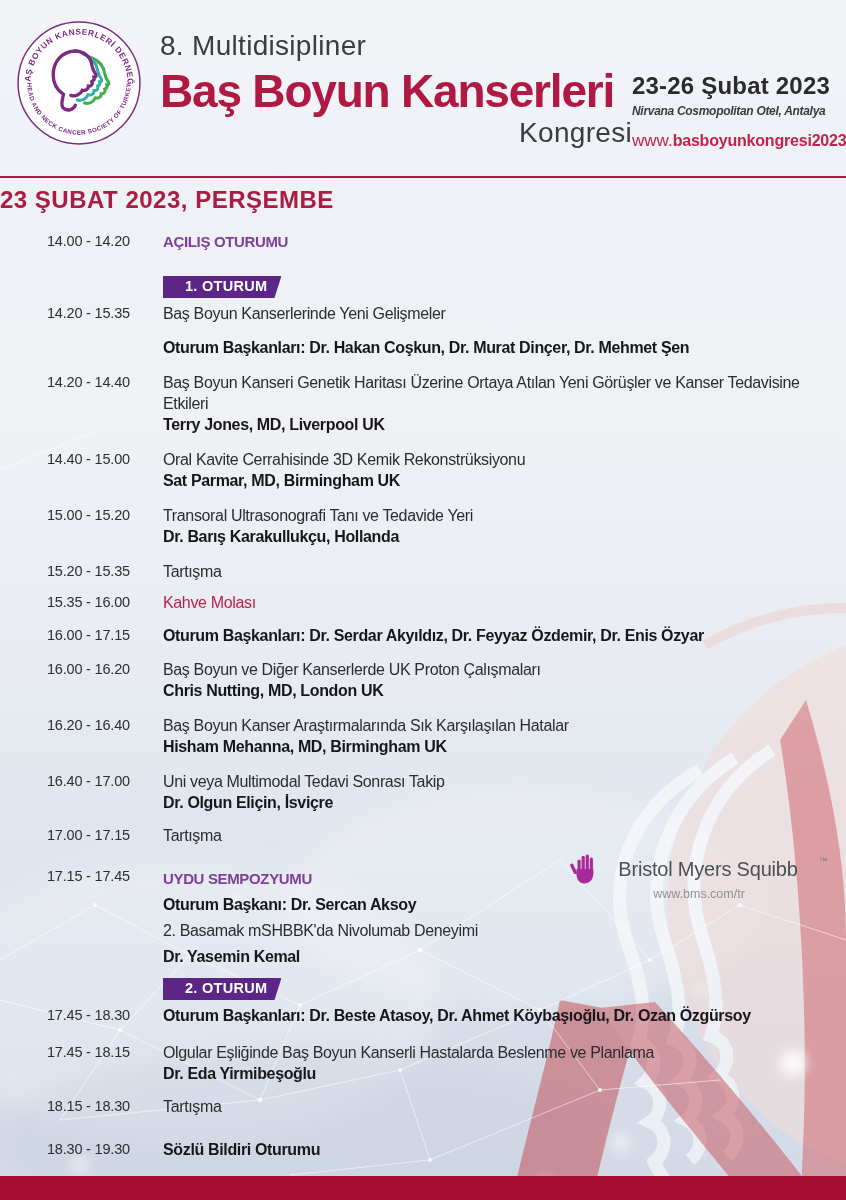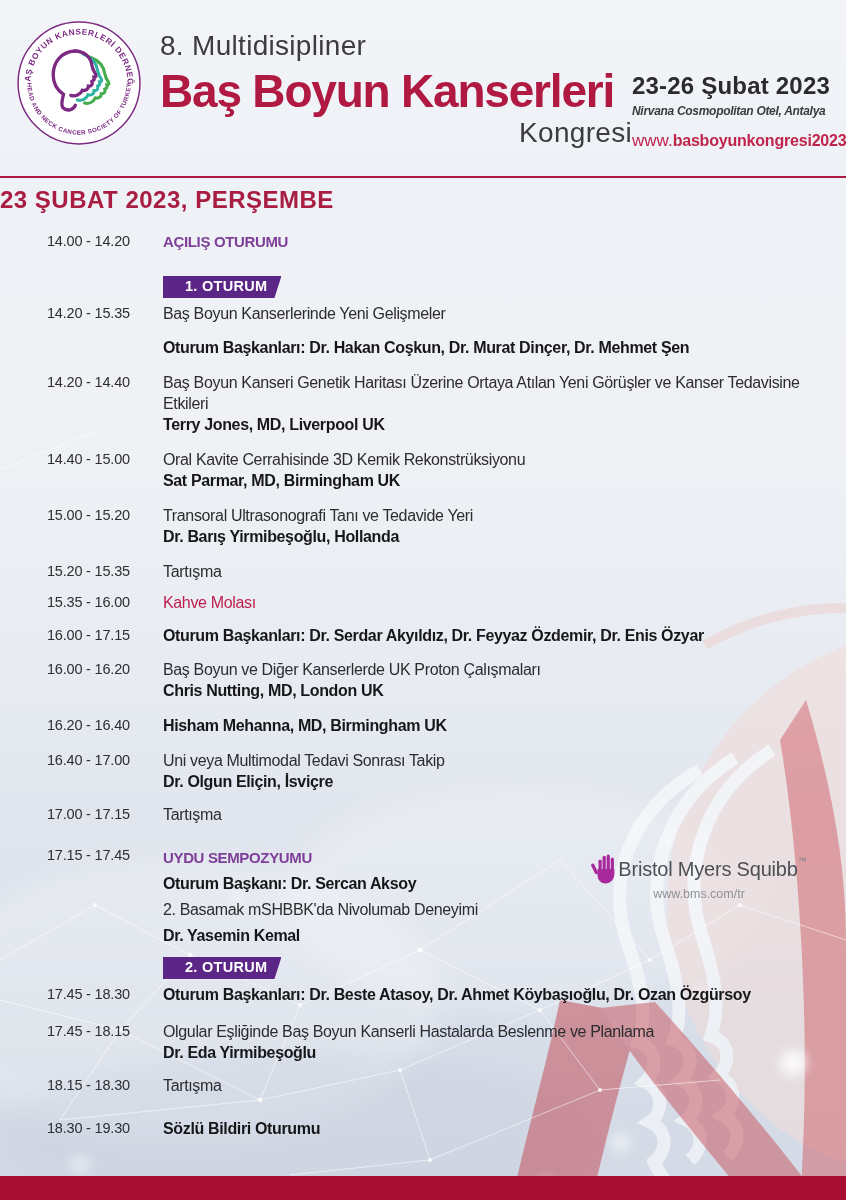--- a/index.html
+++ b/index.html
@@ -47,21 +47,21 @@
   #schedule .row:nth-child(14) { margin-bottom:20px; }
   #schedule .row:nth-child(15) { margin-bottom:8px; }
   #schedule .row:nth-child(15) .line { line-height:26px; }
   #schedule .row:nth-child(16) { margin-bottom:5px; }
   #schedule .row:nth-child(17) { margin-bottom:16px; }
   #schedule .row:nth-child(18) { margin-bottom:12px; }
   #schedule .row:nth-child(19) { margin-bottom:22px; }
 
   
   .bms { position:absolute; left:568px; top:854px; width:262px; text-align:center; z-index:3; }
-  .bms-line { display:flex; align-items:center; justify-content:center; gap:0; }
+  .bms-line { display:flex; align-items:center; justify-content:center; gap:21px; }
   .bms-name { font-size:20px; color:#4c4f55; letter-spacing:-.2px; white-space:nowrap; font-stretch:condensed; }
   .bms-tm { font-size:9px; color:#7a7d82; align-self:flex-start; margin-top:2px; }
   .bms-url { font-size:12.5px; color:#8e9298; margin-top:3px; }
 
   .foot-band { position:absolute; left:0; bottom:0; width:846px; height:24px; background:#a80d33; z-index:4; }
 </style>
 </head>
 <body>
 
 <div class="page">
@@ -216,21 +216,21 @@
         <div class="time">14.40 - 15.00</div>
         <div class="content">
           <div class="line l-regular">Oral Kavite Cerrahisinde 3D Kemik Rekonstrüksiyonu</div>
           <div class="line l-bold">Sat Parmar, MD, Birmingham UK</div>
         </div>
       </div>
       <div class="row">
         <div class="time">15.00 - 15.20</div>
         <div class="content">
           <div class="line l-regular">Transoral Ultrasonografi Tanı ve Tedavide Yeri</div>
-          <div class="line l-bold">Dr. Barış Yirmibeşoğlu, Hollanda</div>
+          <div class="line l-bold">Dr. Barış Karakullukçu, Hollanda</div>
         </div>
       </div>
       <div class="row">
         <div class="time">15.20 - 15.35</div>
         <div class="content">
           <div class="line l-regular">Tartışma</div>
         </div>
       </div>
       <div class="row">
         <div class="time">15.35 - 16.00</div>
@@ -247,20 +247,21 @@
       <div class="row">
         <div class="time">16.00 - 16.20</div>
         <div class="content">
           <div class="line l-regular">Baş Boyun ve Diğer Kanserlerde UK Proton Çalışmaları</div>
           <div class="line l-bold">Chris Nutting, MD, London UK</div>
         </div>
       </div>
       <div class="row">
         <div class="time">16.20 - 16.40</div>
         <div class="content">
+          <div class="line l-regular">Baş Boyun Kanser Araştırmalarında Sık Karşılaşılan Hatalar</div>
           <div class="line l-bold">Hisham Mehanna, MD, Birmingham UK</div>
         </div>
       </div>
       <div class="row">
         <div class="time">16.40 - 17.00</div>
         <div class="content">
           <div class="line l-regular">Uni veya Multimodal Tedavi Sonrası Takip</div>
           <div class="line l-bold">Dr. Olgun Eliçin, İsviçre</div>
         </div>
       </div>

